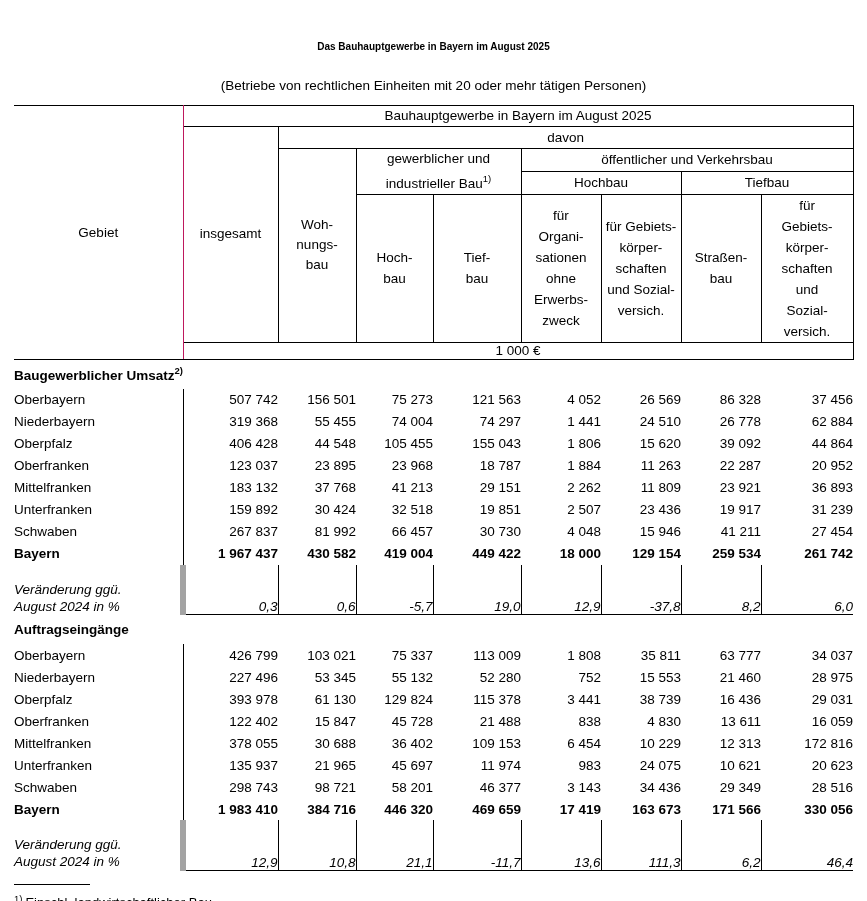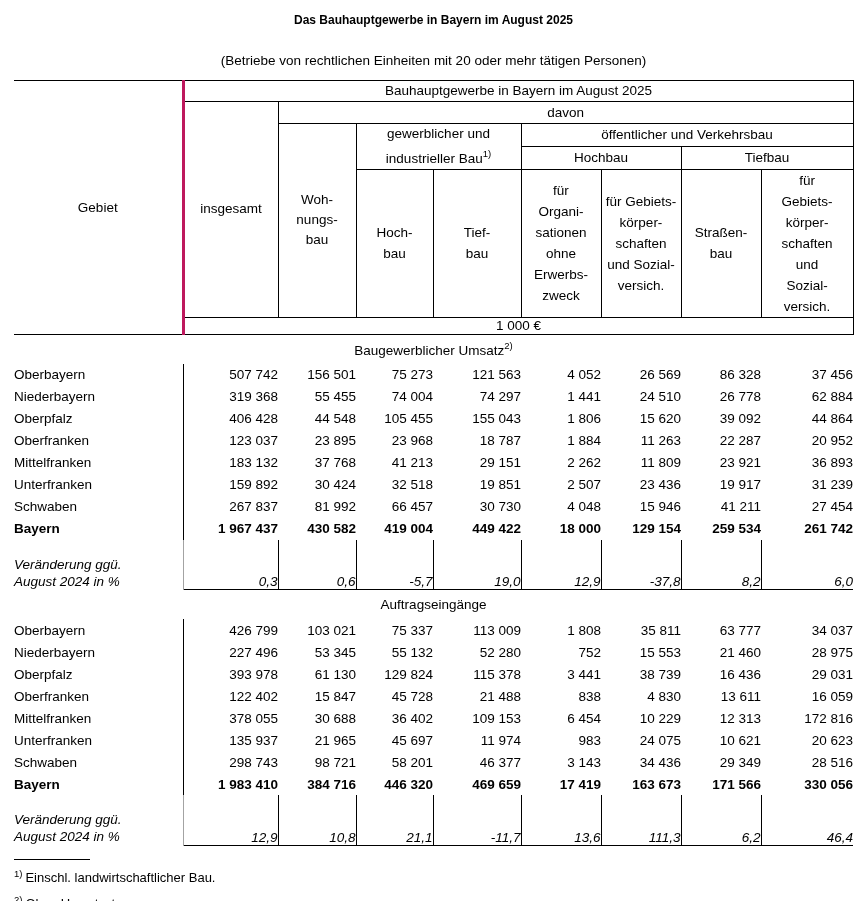--- a/index.html
+++ b/index.html
@@ -1,62 +1,62 @@
 <!DOCTYPE html>
 <html><head>
 <meta charset="utf-8">
 <style>
   html,body { margin:0; padding:0; background:#fff; }
   .page {
     position:relative; width:867px; height:901px; background:#fff;
     color:#000; font-family:"Liberation Sans", sans-serif; font-size:13.5px;
     overflow:hidden;
   }
-  .title { text-align:center; font-weight:bold; font-size:12px; padding-top:13px; }
+  .title { text-align:center; font-weight:bold; font-size:10px; padding-top:13px;margin-top:28px; }
   .subtitle { text-align:center; font-size:13.5px; margin-top:26px; }
 
   table.stat {
     border-collapse:collapse; table-layout:fixed;
     width:839px; margin:12px 0 0 14px;
     border-top:1px solid #000;
   }
   table.stat th, table.stat td { padding:0; font-weight:normal; font-size:13.5px; }
 
   
   .bl { border-left:1px solid #000; }
   .br { border-right:1px solid #000; }
   .bb { border-bottom:1px solid #000; }
   .bt { border-top:1px solid #000; }
 
   
   .hc { text-align:center; vertical-align:middle; line-height:20px; }
   .pre { white-space:pre-line; }
-  .gebiet-head { text-align:center; vertical-align:middle; border-right:3px solid #be185d; }
+  .gebiet-head { text-align:center; vertical-align:middle; border-right:1px solid #be185d; }
   tr.hr1 { height:21px; }
   tr.hr2 { height:22px; }
   tr.hr3 { height:22px; }
   tr.hr4 { height:22px; }
   tr.hr5 { height:135px; }
   tr.hr5 th { line-height:21px; }
   tr.hr6 { height:17px; }
   tr.hr6 th { line-height:16px; }
   sup { font-size:9.5px; }
 
   
-  tr.section-row td { height:29px; text-align:center; font-weight:normal; vertical-align:middle; }
+  tr.section-row td { height:29px; text-align:left; font-weight:bold; vertical-align:middle; }
   tr.data-row { height:22px; }
   tr.data-row td { vertical-align:middle; }
   .gebiet-cell { text-align:left; padding-left:8px; border-right:1px solid #000; }
   .num { text-align:right; padding-right:12px; }
   tr.bayern-row td { font-weight:bold; }
   tr.change-row { height:50px; }
   .change-label {
     font-style:italic; text-align:left; vertical-align:bottom;
     padding:0 0 6px 8px; line-height:17px; white-space:pre-line;
-    border-right:1px solid #a3a3a3;
+    border-right:6px solid #a3a3a3;
   }
   .change-num {
     font-style:italic; text-align:right; vertical-align:bottom;
     padding:0 12px 6px 0;
     border-left:1px solid #000; border-bottom:1px solid #000;
   }
 
   
   .footnote-rule { width:76px; border-top:1px solid #000; margin:13px 0 4px 14px; }
   .footnote { margin:2px 0 0 14px; font-size:13px; line-height:20px; }

